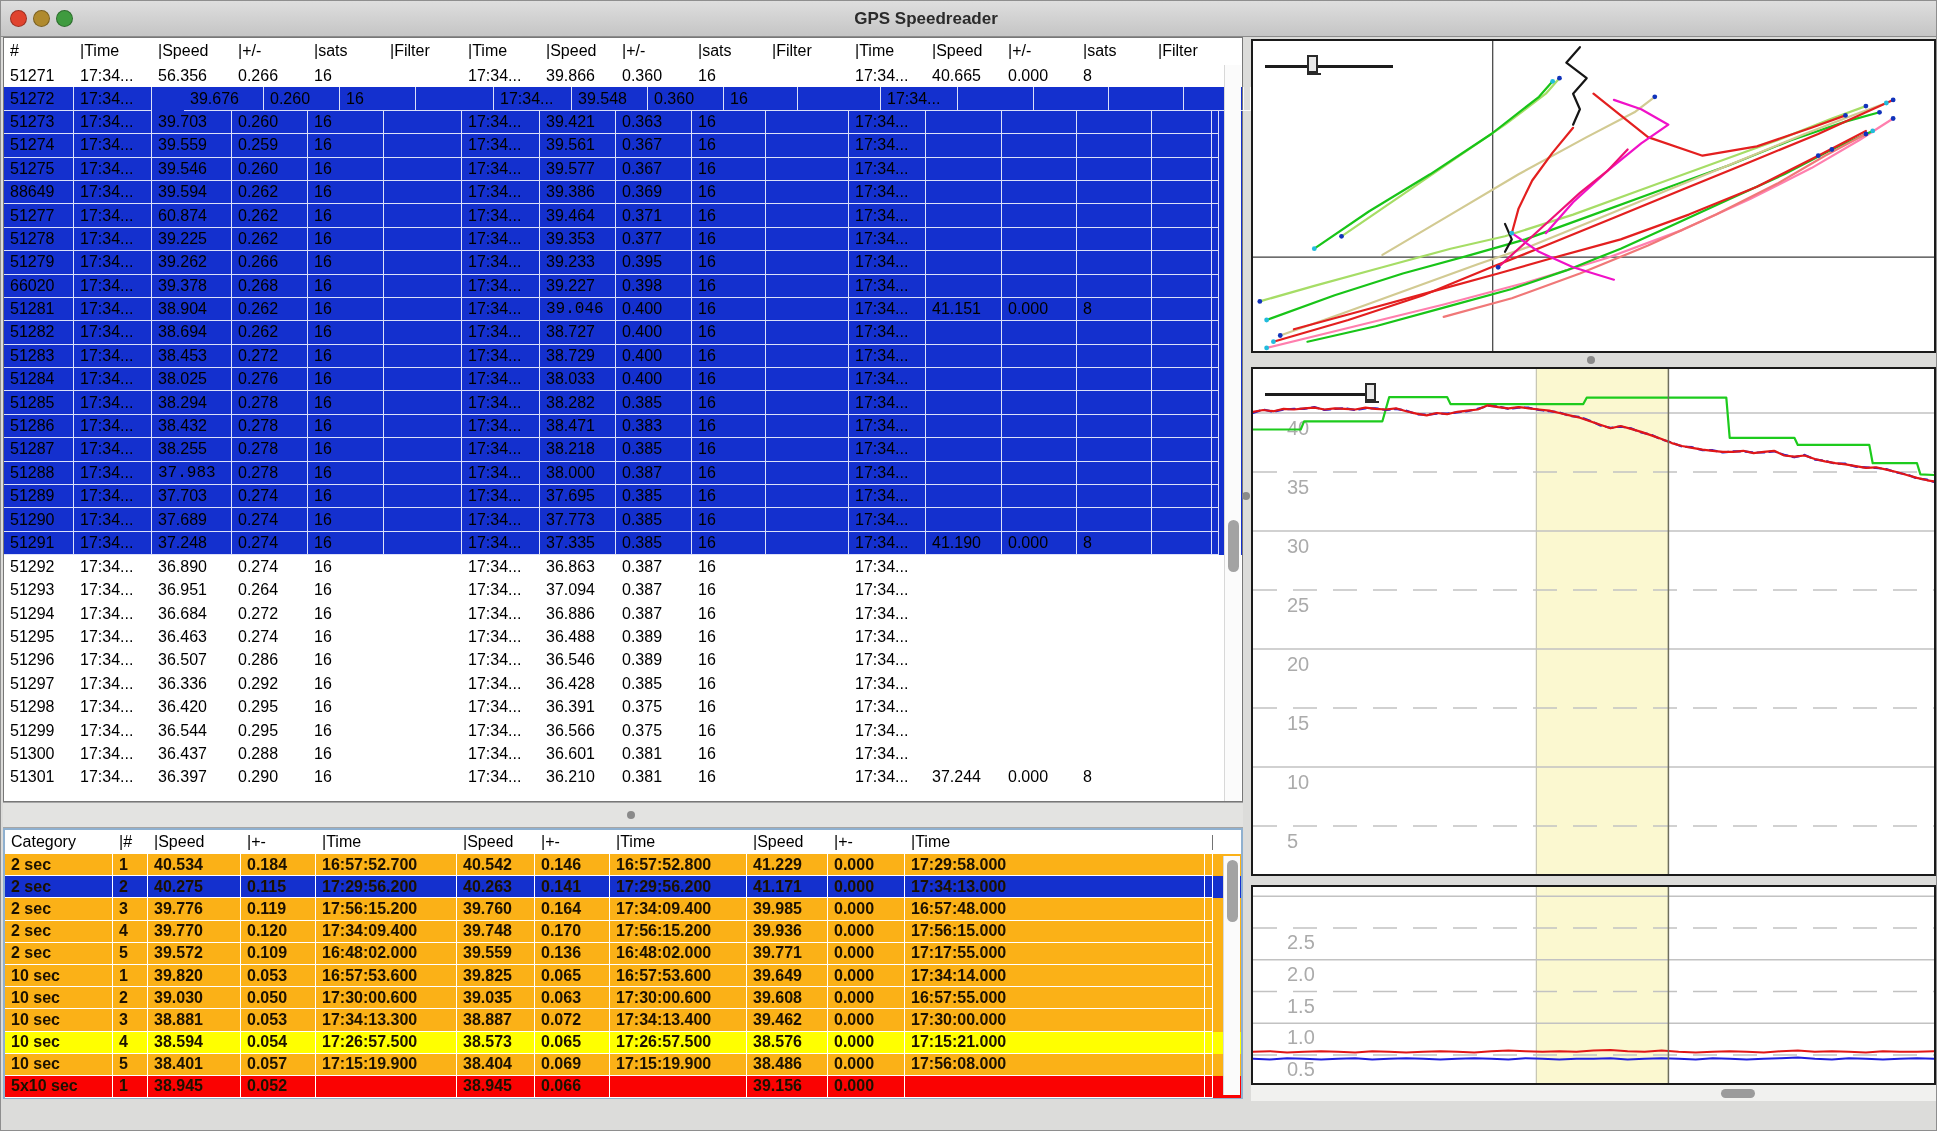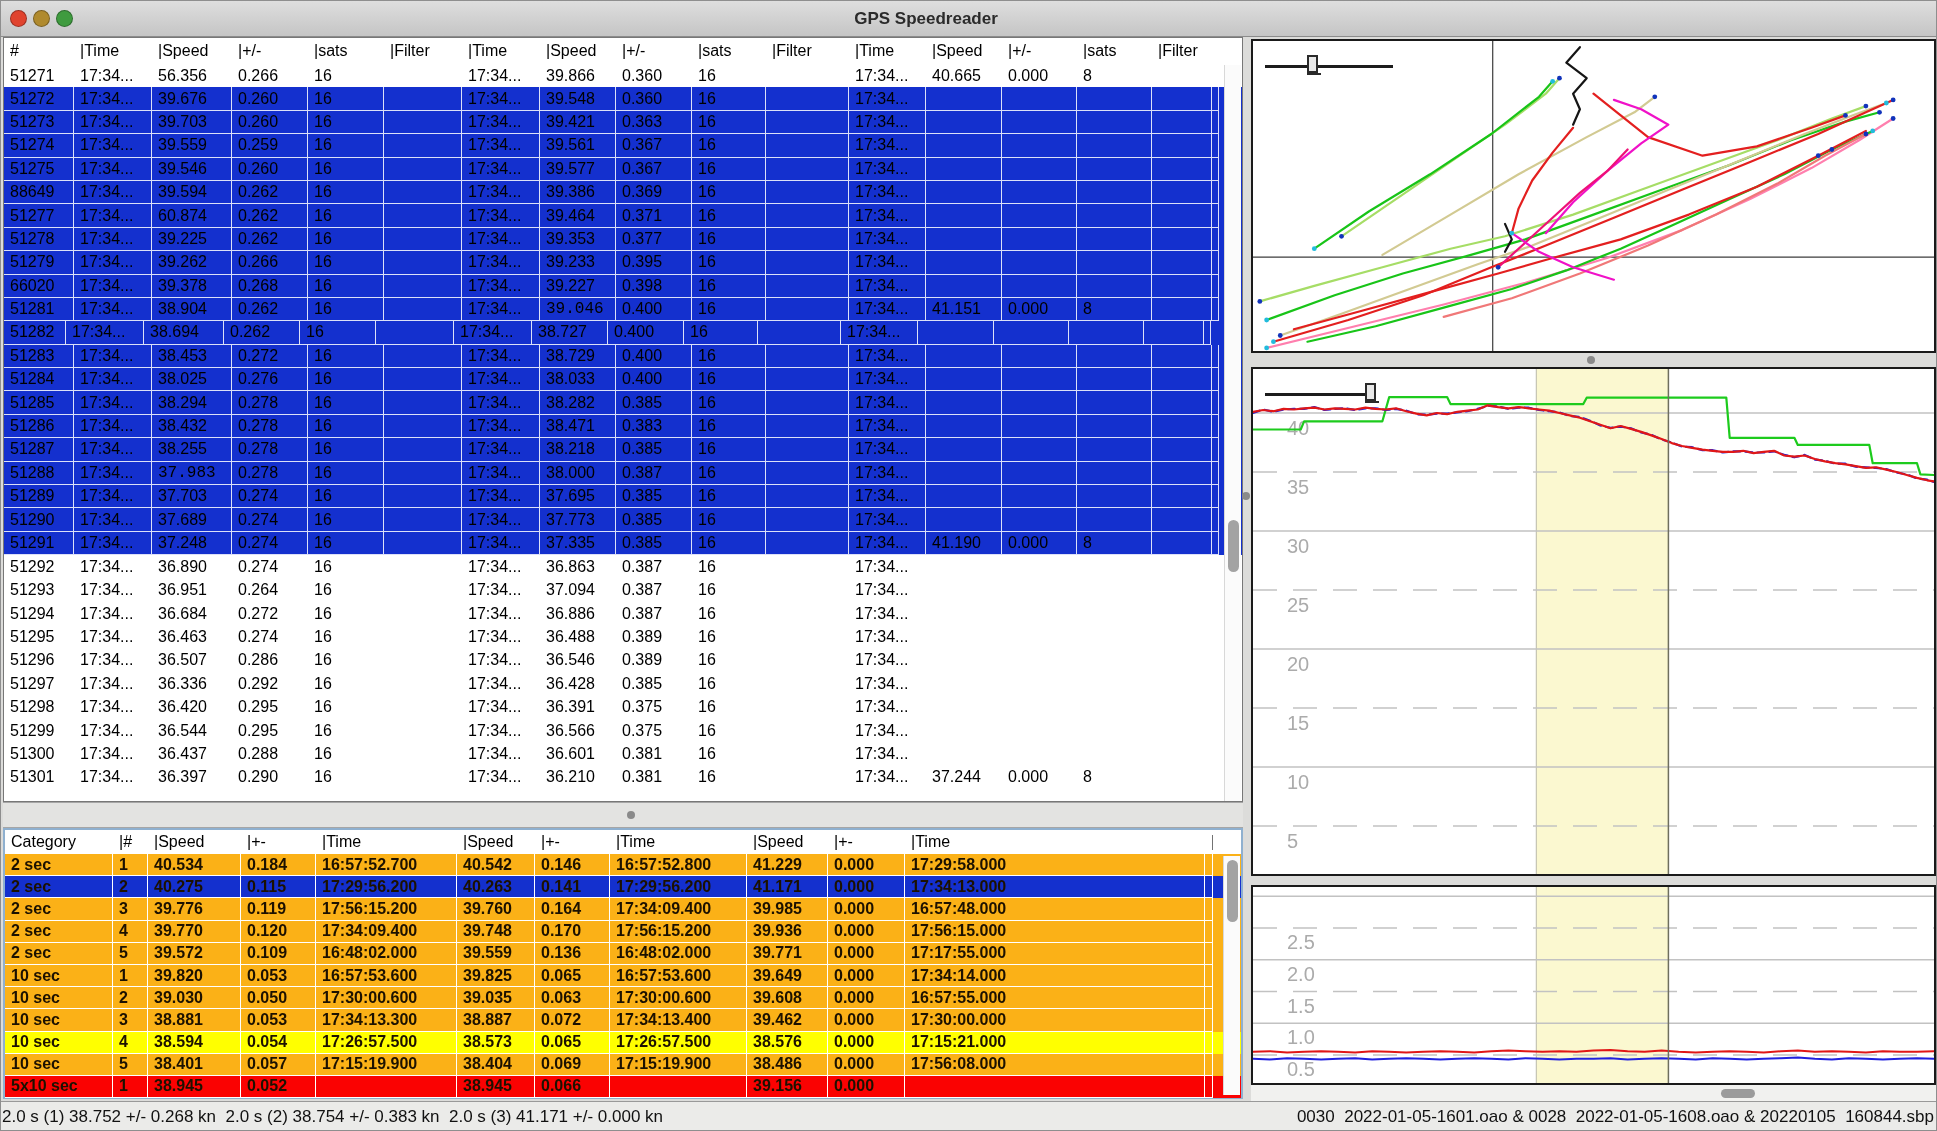--- a/index.html
+++ b/index.html
@@ -109,21 +109,21 @@
           <div class="td" style="width: 77px;">17:34...</div>
           <div class="td" style="width: 76px;">40.665</div>
           <div class="td" style="width: 75px;">0.000</div>
           <div class="td" style="width: 75px;">8</div>
           <div class="td" style="width: 60px;"></div>
           <div class="td" style="width: 7px;"></div>
         </div>
         <div class="tr sel">
           <div class="td" style="width: 70px;">51272</div>
           <div class="td" style="width: 78px;">17:34...</div>
-          <div class="td" style="width: 80px;">39.676</div>
+          <div class="td" style="width: 80px; margin-left: 32px;">39.676</div>
           <div class="td" style="width: 76px;">0.260</div>
           <div class="td" style="width: 76px;">16</div>
           <div class="td" style="width: 78px;"></div>
           <div class="td" style="width: 78px;">17:34...</div>
           <div class="td" style="width: 76px;">39.548</div>
           <div class="td" style="width: 76px;">0.360</div>
           <div class="td" style="width: 74px;">16</div>
           <div class="td" style="width: 83px;"></div>
           <div class="td" style="width: 77px;">17:34...</div>
           <div class="td" style="width: 76px;"></div>
@@ -297,21 +297,21 @@
           <div class="td" style="width: 74px;">16</div>
           <div class="td" style="width: 83px;"></div>
           <div class="td" style="width: 77px;">17:34...</div>
           <div class="td" style="width: 76px;">41.151</div>
           <div class="td" style="width: 75px;">0.000</div>
           <div class="td" style="width: 75px;">8</div>
           <div class="td" style="width: 60px;"></div>
           <div class="td" style="width: 7px;"></div>
         </div>
         <div class="tr sel">
-          <div class="td" style="width: 62px;">51282</div>
+          <div class="td" style="width: 70px;">51282</div>
           <div class="td" style="width: 78px;">17:34...</div>
           <div class="td" style="width: 80px;">38.694</div>
           <div class="td" style="width: 76px;">0.262</div>
           <div class="td" style="width: 76px;">16</div>
           <div class="td" style="width: 78px;"></div>
           <div class="td" style="width: 78px;">17:34...</div>
           <div class="td" style="width: 76px;">38.727</div>
           <div class="td" style="width: 76px;">0.400</div>
           <div class="td" style="width: 74px;">16</div>
           <div class="td" style="width: 83px;"></div>
@@ -979,18 +979,14 @@
         <polyline points="0.0,164.8 17.0,164.2 34.1,165.5 51.1,164.8 68.1,164.2 85.1,164.8 102.1,165.5 119.2,164.2 136.2,164.8 153.2,165.5 170.3,164.8 187.3,164.2 204.3,164.8 221.3,165.5 238.3,164.2 255.4,163.6 272.4,164.2 289.4,164.8 306.4,164.2 323.5,164.8 340.5,163.6 357.5,162.9 374.6,164.2 391.6,164.8 408.6,163.6 425.6,164.8 442.7,165.5 459.7,164.8 476.7,164.2 493.7,164.8 510.8,165.5 527.8,164.2 544.8,163.6 561.8,164.8 578.9,164.2 595.9,164.8 612.9,165.5 629.9,164.2 646.9,164.8 664.0,164.8 681.0,164.2" fill="none" stroke="#E01717" stroke-width="2" stroke-linejoin="round" stroke-linecap="round"></polyline>
         <polyline points="0.0,171.8 17.0,172.4 34.1,171.2 51.1,171.8 68.1,172.4 85.1,171.8 102.1,171.2 119.2,172.4 136.2,171.8 153.2,171.2 170.3,171.8 187.3,172.4 204.3,171.8 221.3,171.2 238.3,171.8 255.4,172.4 272.4,171.2 289.4,171.8 306.4,172.4 323.5,171.8 340.5,171.8 357.5,171.2 374.6,172.4 391.6,171.8 408.6,171.2 425.6,171.8 442.7,172.4 459.7,171.2 476.7,171.8 493.7,172.4 510.8,171.8 527.8,171.2 544.8,170.5 561.8,171.8 578.9,172.4 595.9,171.2 612.9,171.8 629.9,172.4 646.9,171.8 664.0,171.2 681.0,171.8" fill="none" stroke="#2121DE" stroke-width="2" stroke-linejoin="round" stroke-linecap="round"></polyline>
         <line x1="415.40999999999997" y1="0" x2="415.40999999999997" y2="196" stroke="#6e6e5e" stroke-width="1.5"></line>
       </svg>
   </div>
 
   <div class="hscroll">
     <div class="hthumb"></div>
   </div>
 
-  <div class="statusbar">
-    <span class="left">2.0 s (1) 38.752 +/- 0.268 kn  2.0 s (2) 38.754 +/- 0.383 kn  2.0 s (3) 41.171 +/- 0.000 kn</span>
-    <span class="right">0030  2022-01-05-1601.oao &amp; 0028  2022-01-05-1608.oao &amp; 20220105  160844.sbp</span>
-  </div>
 
 </div>
 
 </body></html>

